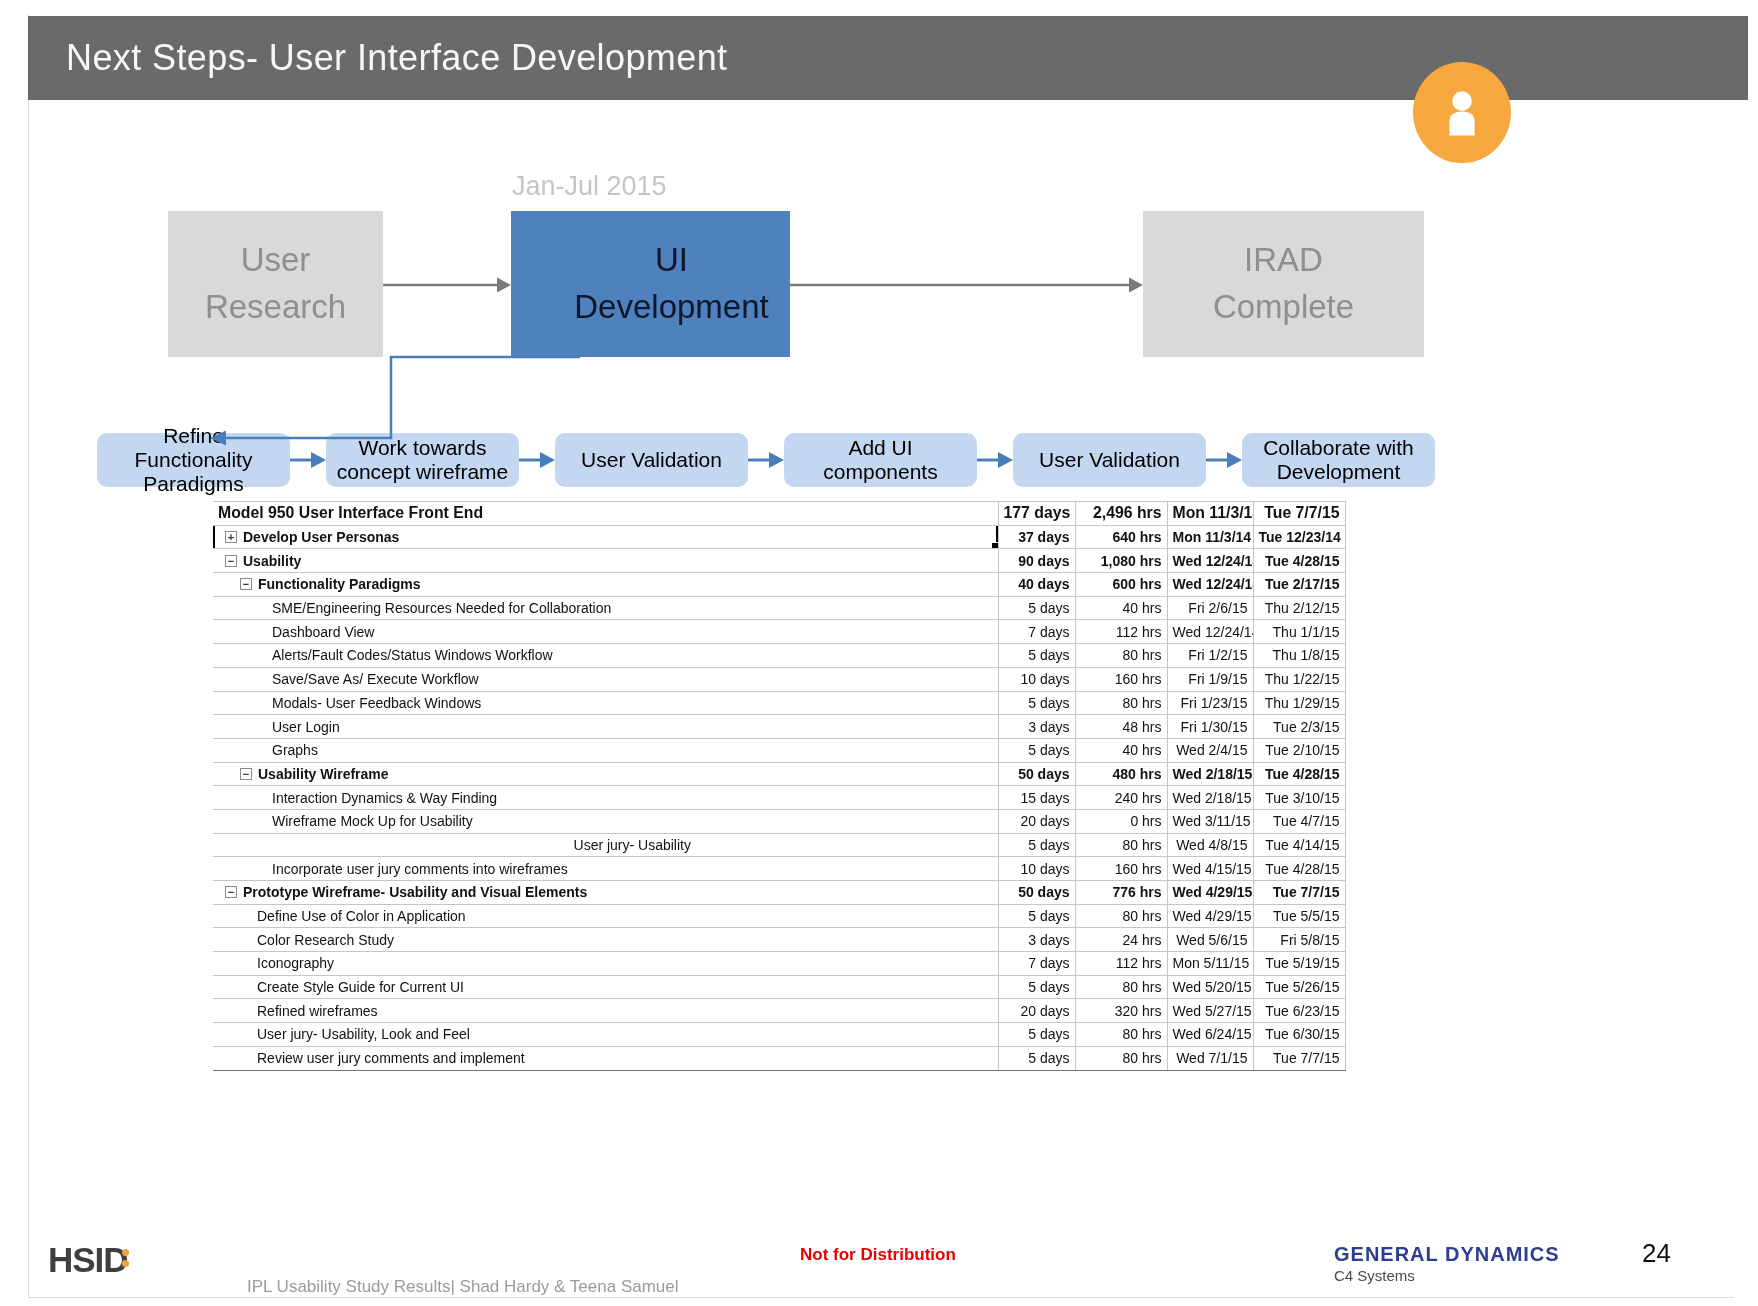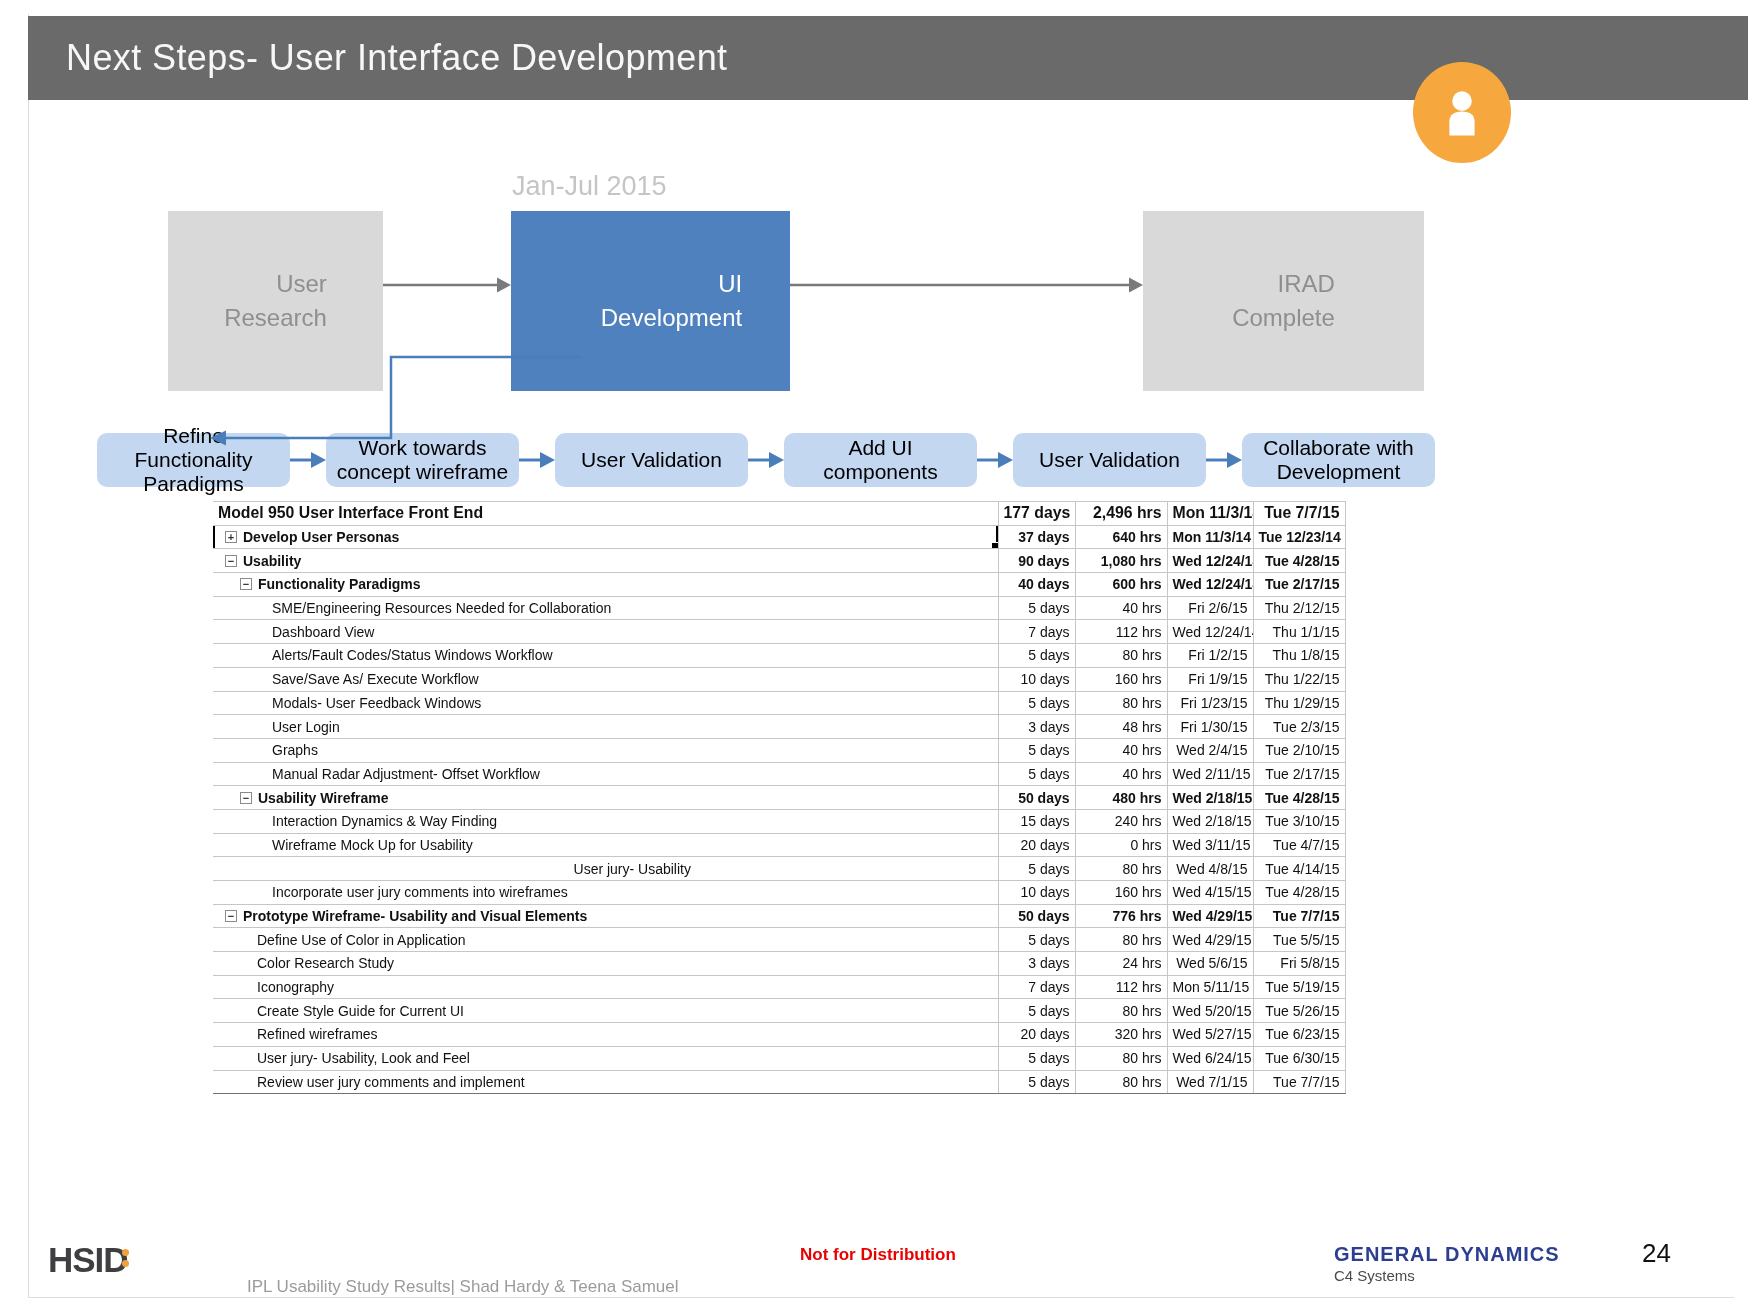--- a/index.html
+++ b/index.html
@@ -14,25 +14,25 @@
   .title-bar { position:absolute; left:28px; top:16px; right:10px; height:84px;
                background:#6a6a6a; display:flex; align-items:center; padding-left:38px; }
   .title-bar h1 { color:#f7f7f7; font-size:36px; font-weight:400; letter-spacing:.4px; }
 
   .person-badge { position:absolute; left:1413px; top:62px; width:98px; height:101px;
                   background:#f6a83f; border-radius:50%; z-index:5;
                   display:flex; align-items:center; justify-content:center; }
 
   
   .date-label { position:absolute; left:512px; top:171px; font-size:27px; color:#c5c5c5; }
-  .main-box { position:absolute; top:211px; height:180px; display:flex; align-items:center;
-              justify-content:center; text-align:right; font-size:24px; line-height:1.42;
+  .main-box { position:absolute; top:211px; height:146px; display:flex; align-items:center;
+              justify-content:center; text-align:center; font-size:33px; line-height:1.42;
               white-space:pre-line; z-index:1; }
   .main-box.gray { background:#d9d9d9; color:#8f8f8f; }
-  .main-box.blue { background:#4e81be; color:#ffffff;padding-left:42px; }
+  .main-box.blue { background:#4e81be; color:#0f172a;padding-left:42px; }
   #box-user-research { left:168px;  width:215px; }
   #box-ui-dev        { left:511px;  width:279px; }
   #box-irad          { left:1143px; width:281px; }
 
   .connectors { position:absolute; left:0; top:0; width:1758px; height:1306px;
                 pointer-events:none; z-index:2; }
 
   
   .sub-flow { position:absolute; left:97px; top:433px; width:1324px; height:54px;
               display:flex; align-items:center; z-index:1; }
@@ -231,27 +231,20 @@
           <td class="num">Fri 1/30/15</td>
           <td class="num">Tue 2/3/15</td>
         </tr>
         <tr>
           <td class="name" style="padding-left: 59px;">Graphs</td>
           <td class="num">5 days</td>
           <td class="num">40 hrs</td>
           <td class="num">Wed 2/4/15</td>
           <td class="num">Tue 2/10/15</td>
         </tr>
-        <tr>
-          <td class="name" style="padding-left: 59px;">Manual Radar Adjustment- Offset Workflow</td>
-          <td class="num">5 days</td>
-          <td class="num">40 hrs</td>
-          <td class="num">Wed 2/11/15</td>
-          <td class="num">Tue 2/17/15</td>
-        </tr>
         <tr class="bold">
           <td class="name" style="padding-left: 27px;"><span class="exp">−</span>Usability Wireframe</td>
           <td class="num">50 days</td>
           <td class="num">480 hrs</td>
           <td class="num">Wed 2/18/15</td>
           <td class="num">Tue 4/28/15</td>
         </tr>
         <tr>
           <td class="name" style="padding-left: 59px;">Interaction Dynamics &amp; Way Finding</td>
           <td class="num">15 days</td>

